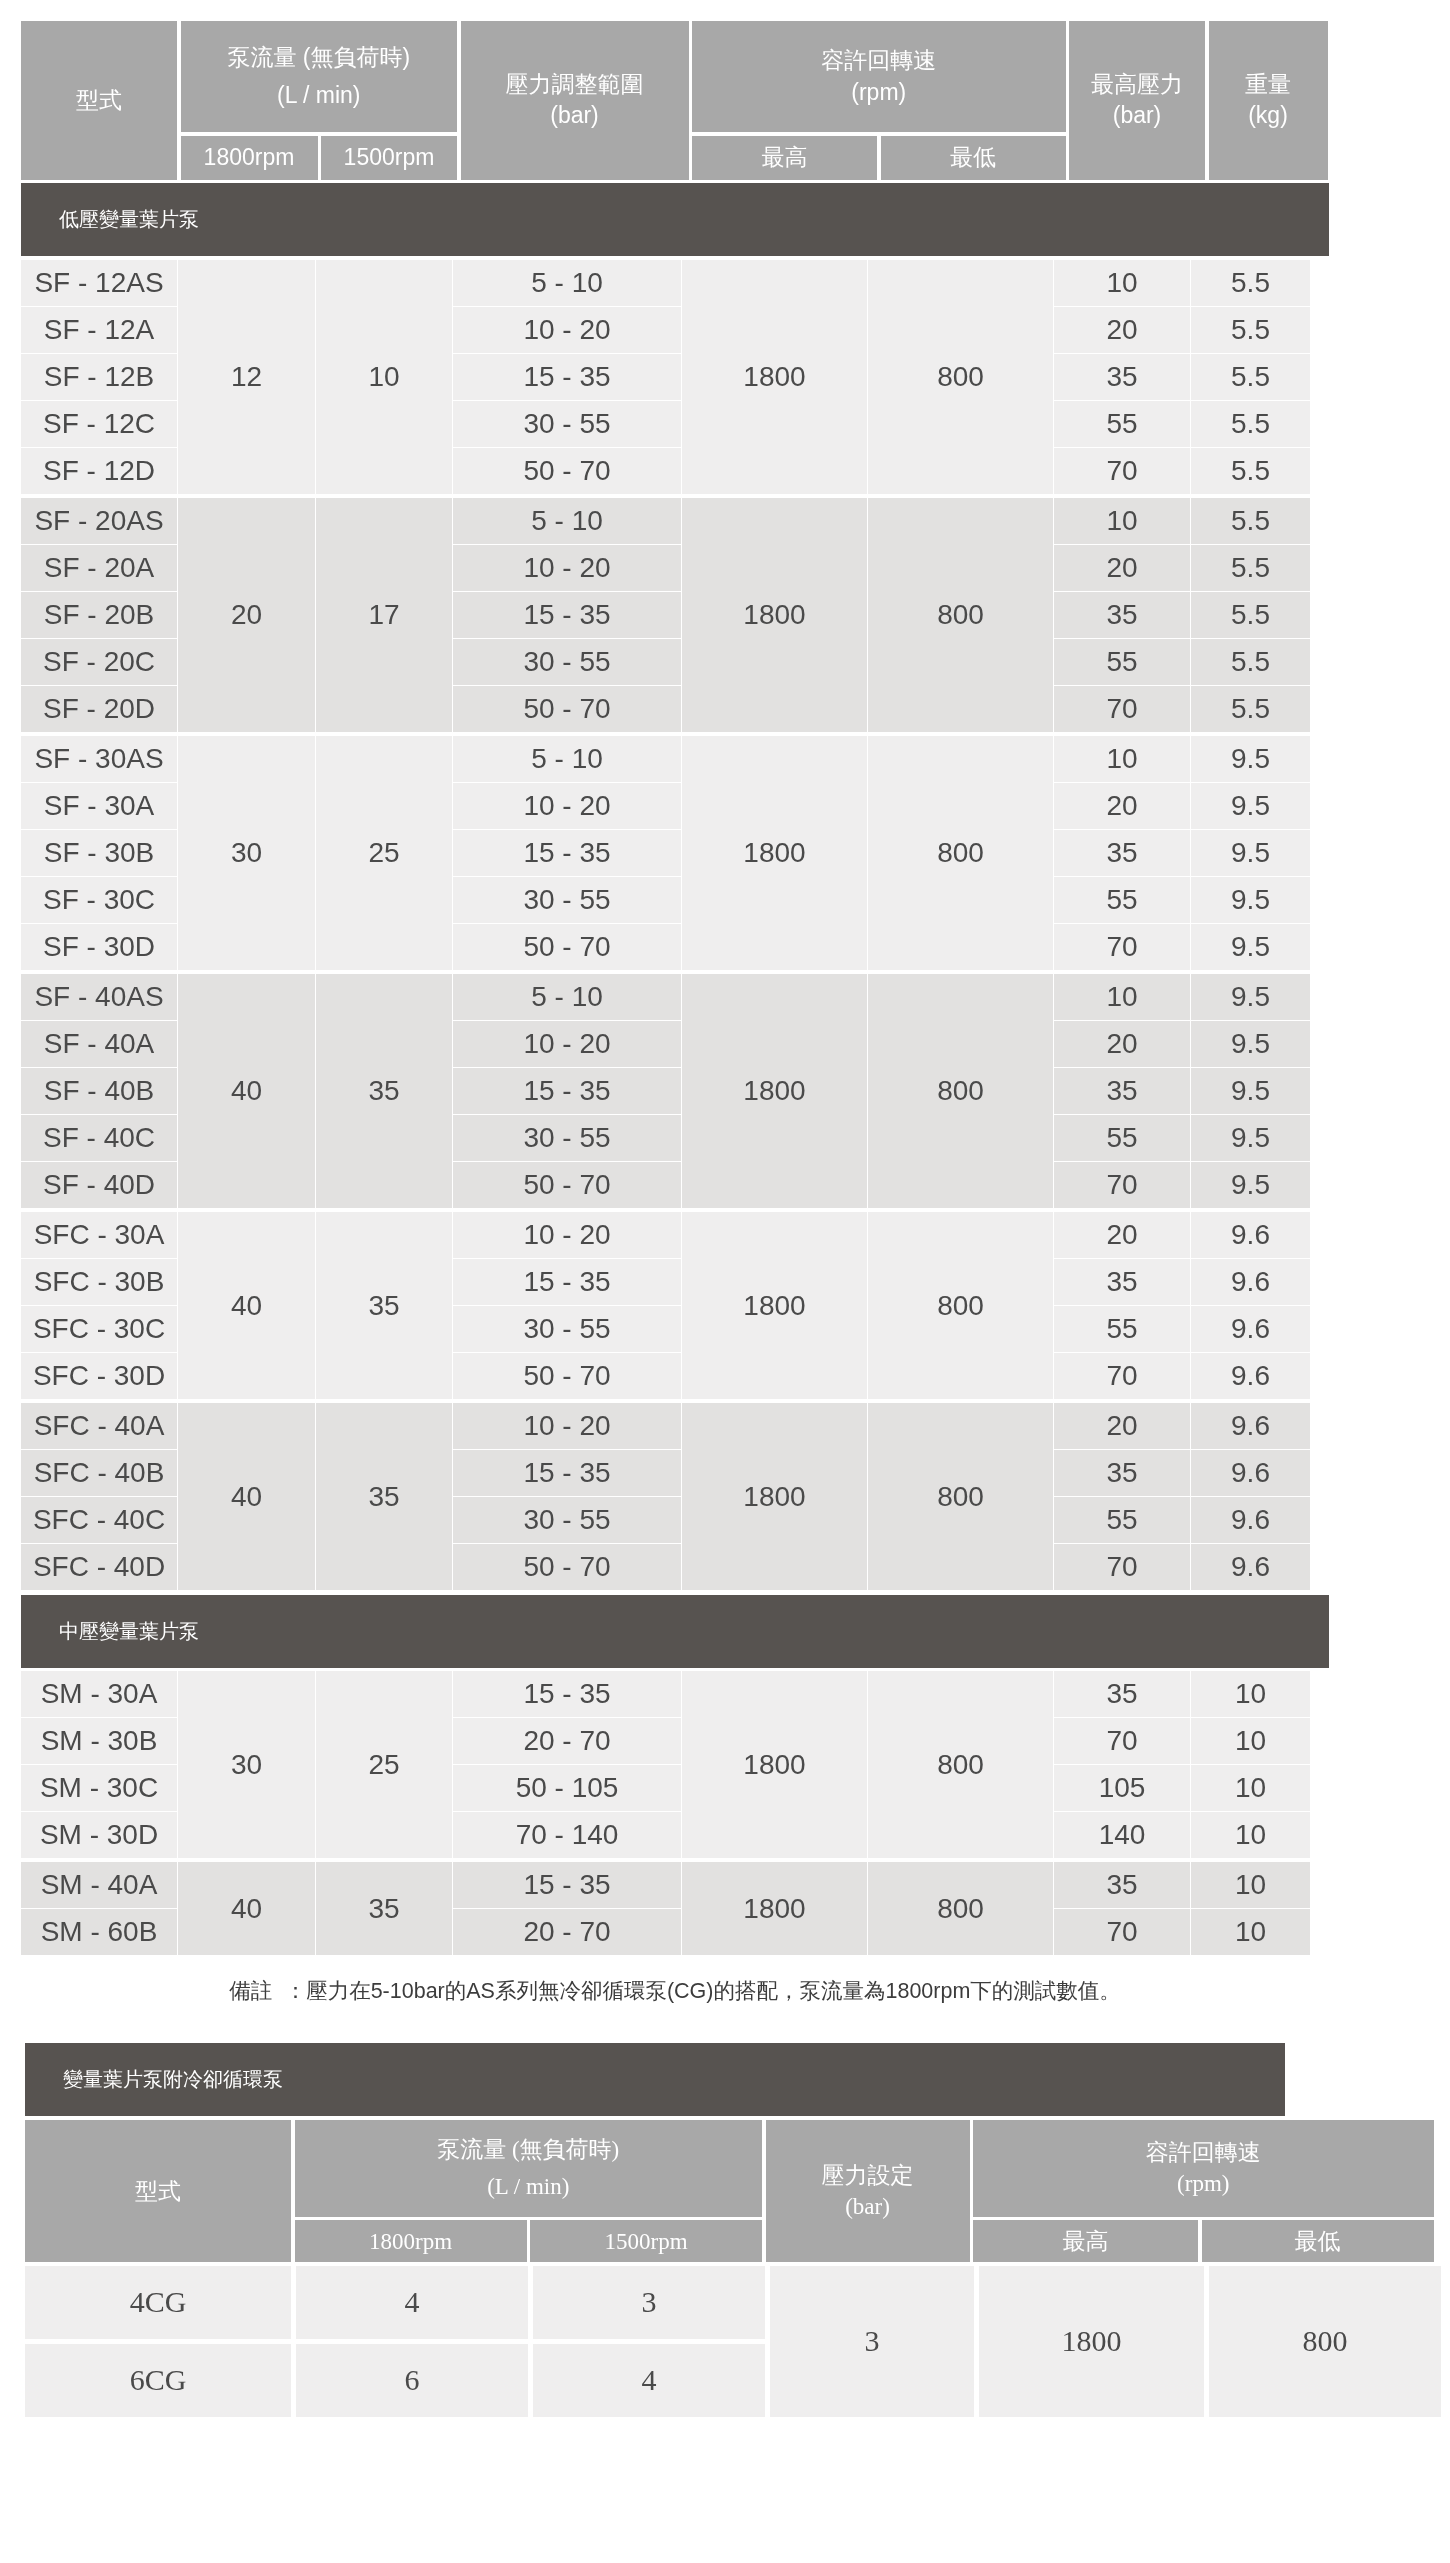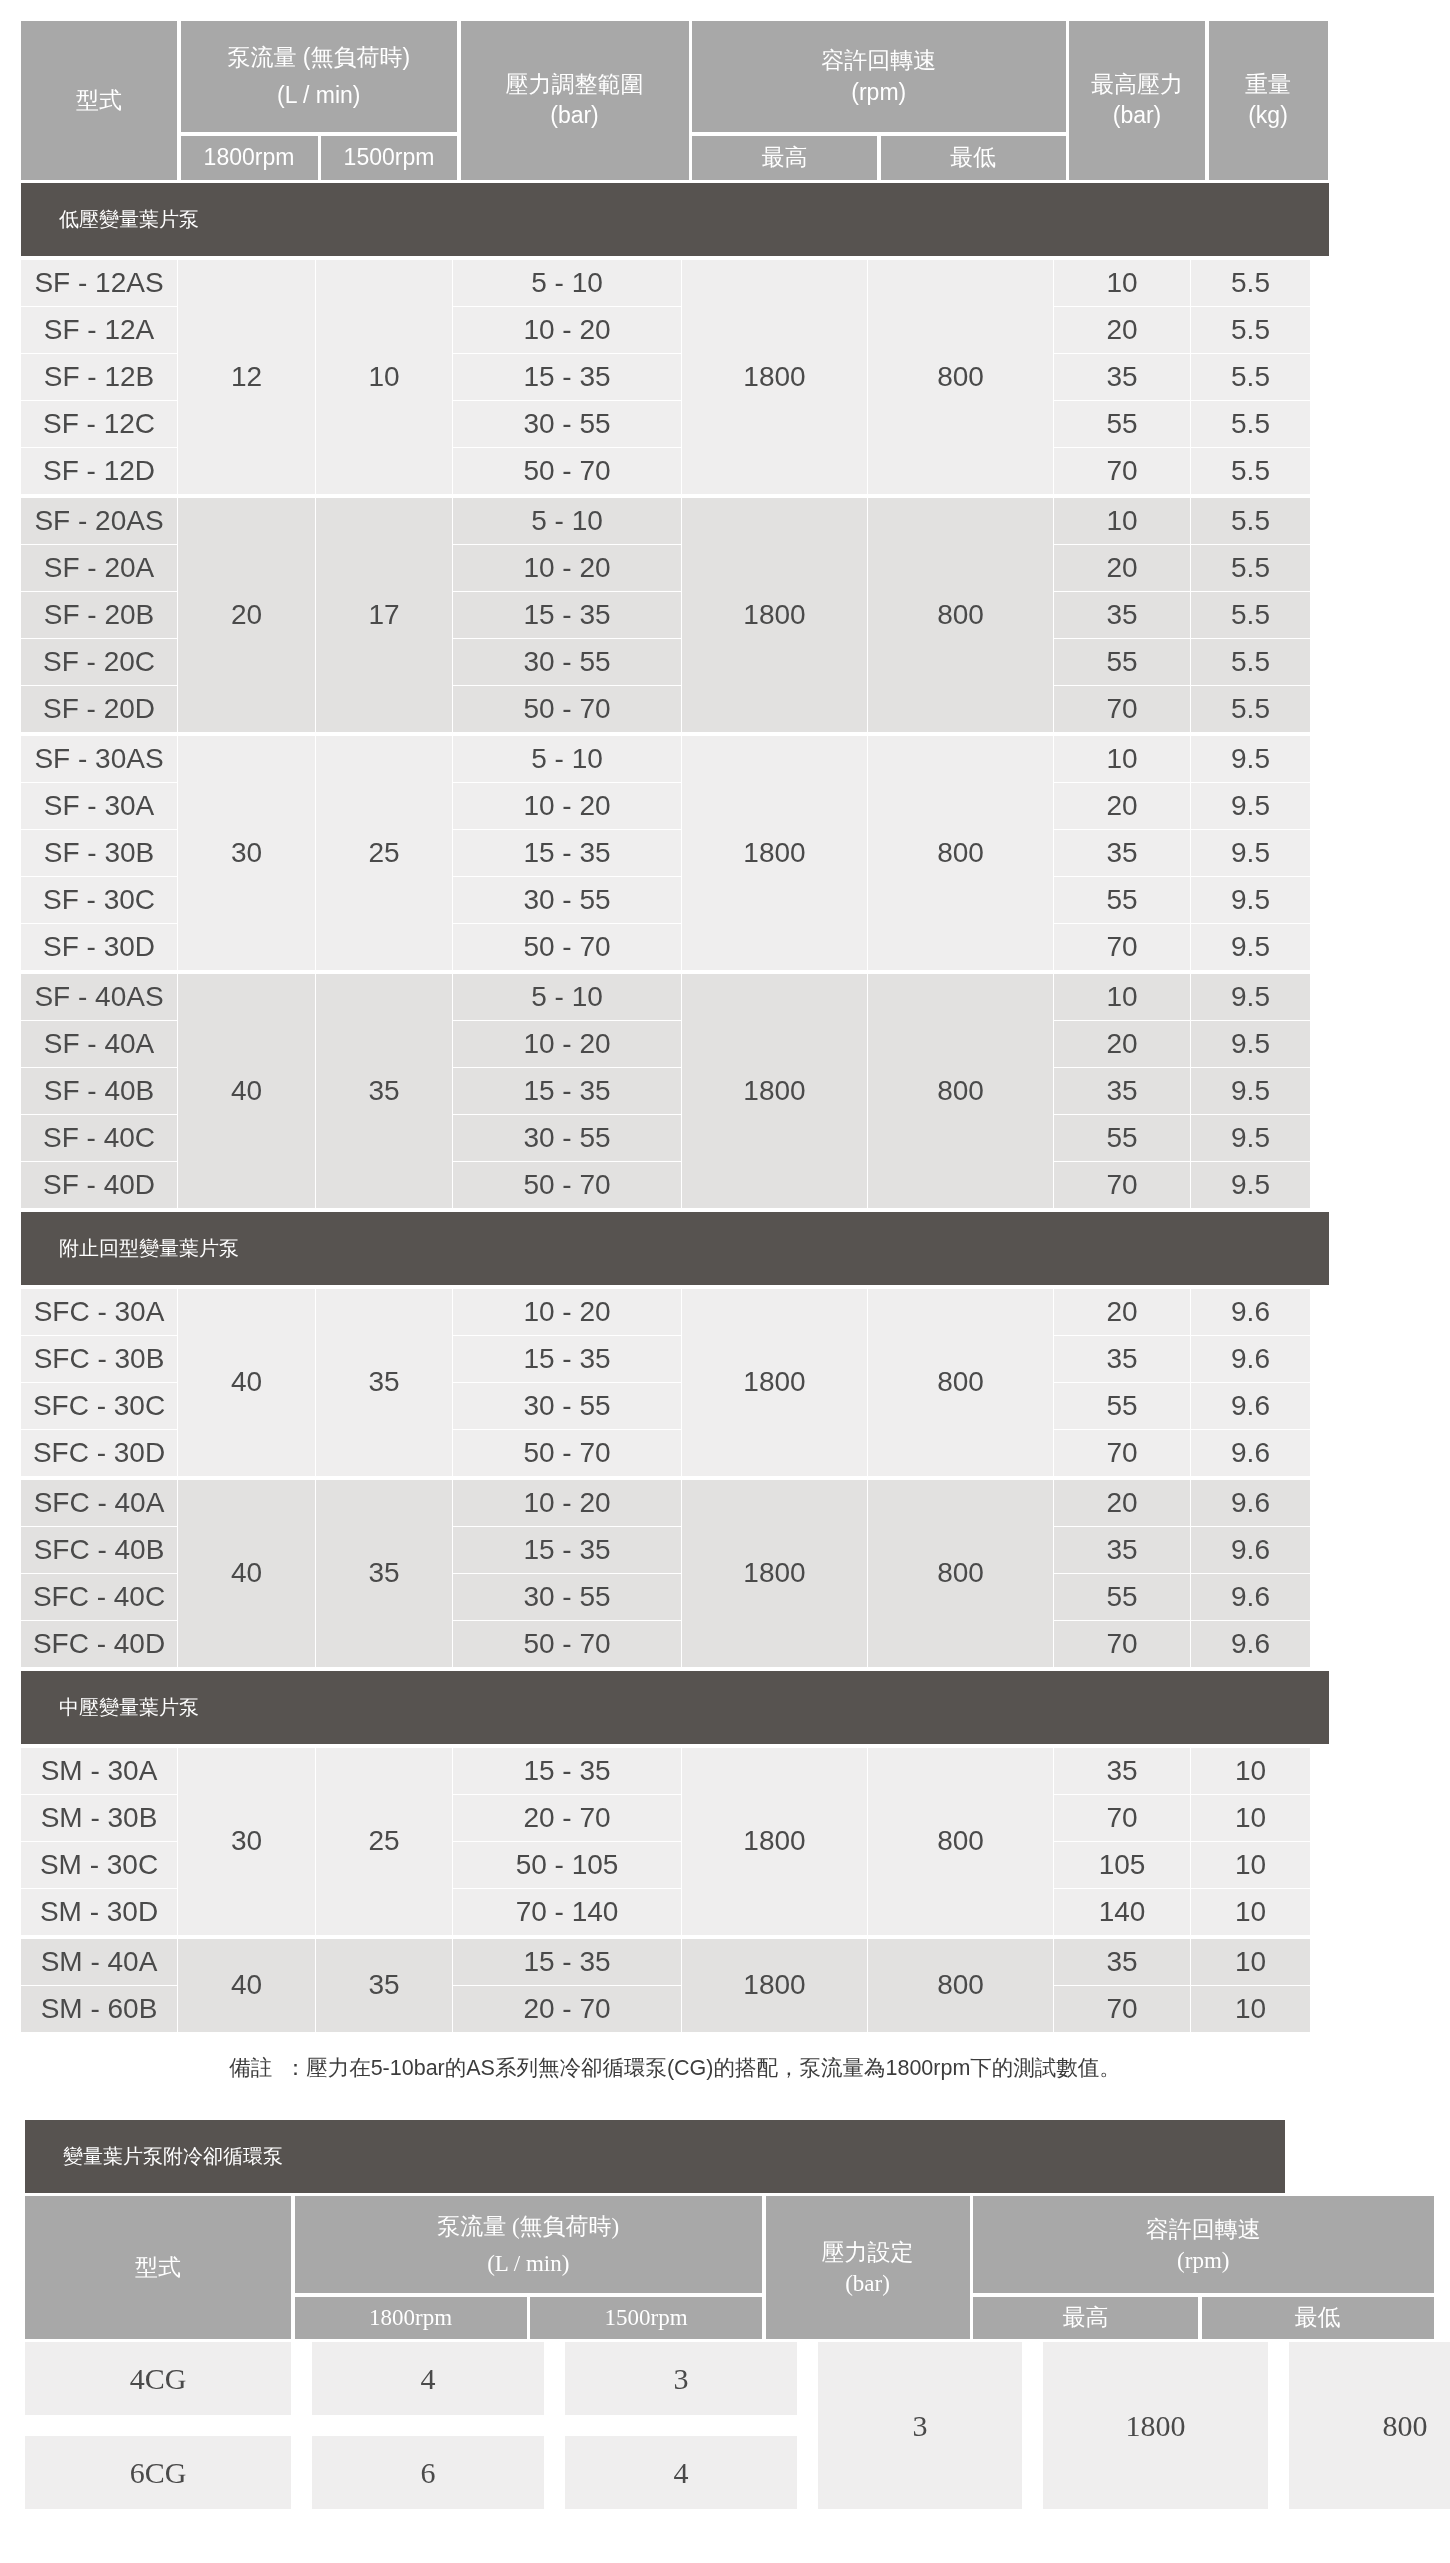--- a/index.html
+++ b/index.html
@@ -62,21 +62,21 @@
   .note {
     width:1308px; margin:21px 0 0 21px;
     text-align:center; font-size:21.5px; color:#3c3c3c;
   }
   .note .lbl { margin-right:12.5px; }
 
   .tbody2 {
     display:grid;
     grid-template-columns:266px 232px 232px 204px 225px 232px;
     grid-template-rows:repeat(2,73px);
-    gap:21px; margin-top:3.5px;
+    gap:5px; margin-top:3.5px;
   }
   .tbody2 .cell { background:#efeeee; font-size:30px; }
 </style>
 </head>
 <body>
 
 <div class="page">
 
   <div class="t1">
 
@@ -223,23 +223,20 @@
       <div class="cell c7 r3">35</div>
       <div class="cell c7 r4">55</div>
       <div class="cell c7 r5">70</div>
       <div class="cell c8 r1">9.5</div>
       <div class="cell c8 r2">9.5</div>
       <div class="cell c8 r3">9.5</div>
       <div class="cell c8 r4">9.5</div>
       <div class="cell c8 r5">9.5</div>
     </div>
 
-    <div class="band">
-        <span>附止回型變量葉片泵</span>
-      </div>
 
     <div class="grp rows4 light">
       <div class="cell c1 r1">SFC - 30A</div>
       <div class="cell c1 r2">SFC - 30B</div>
       <div class="cell c1 r3">SFC - 30C</div>
       <div class="cell c1 r4">SFC - 30D</div>
       <div class="cell c2 sp4">40</div>
       <div class="cell c3 sp4">35</div>
       <div class="cell c4 r1">10 - 20</div>
       <div class="cell c4 r2">15 - 35</div>

